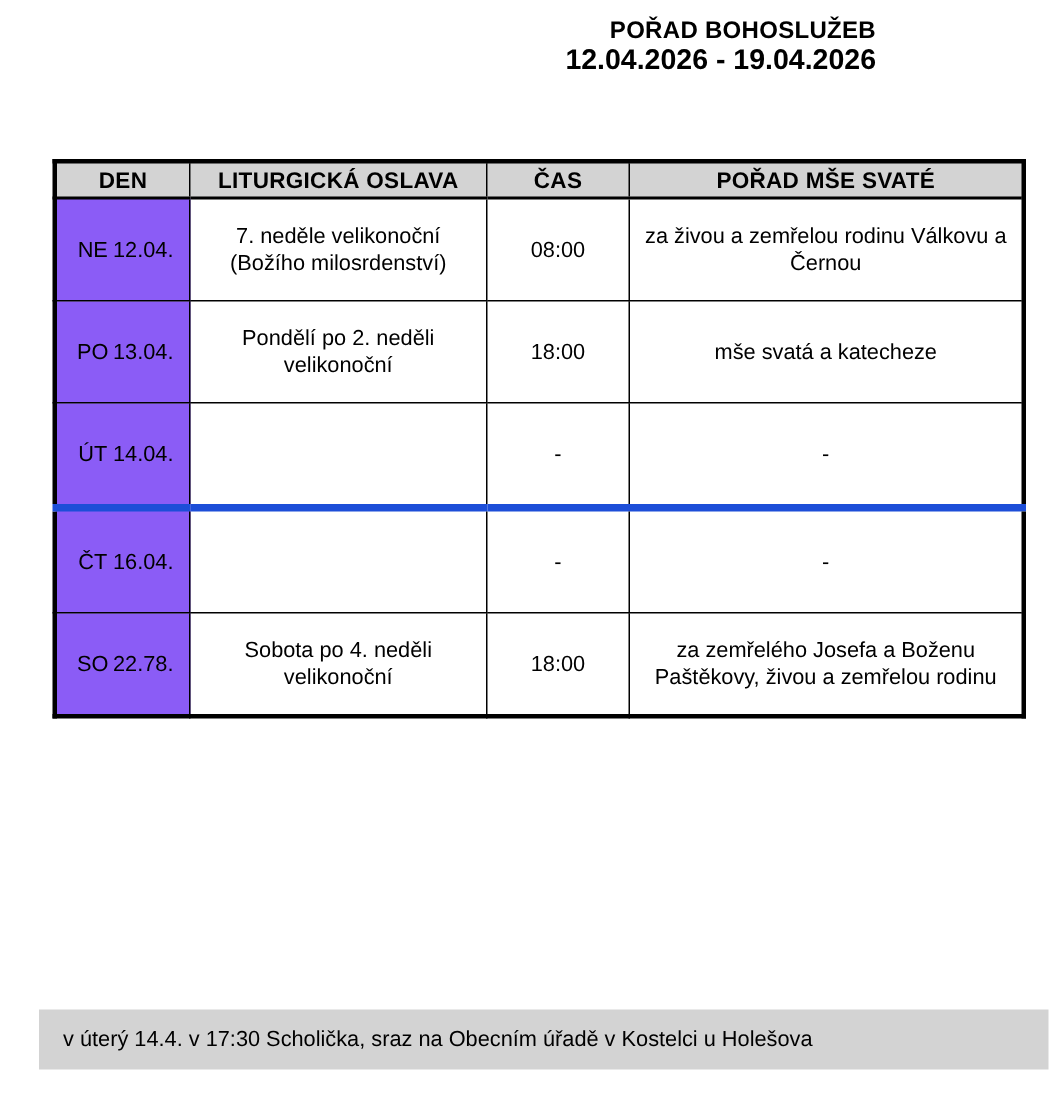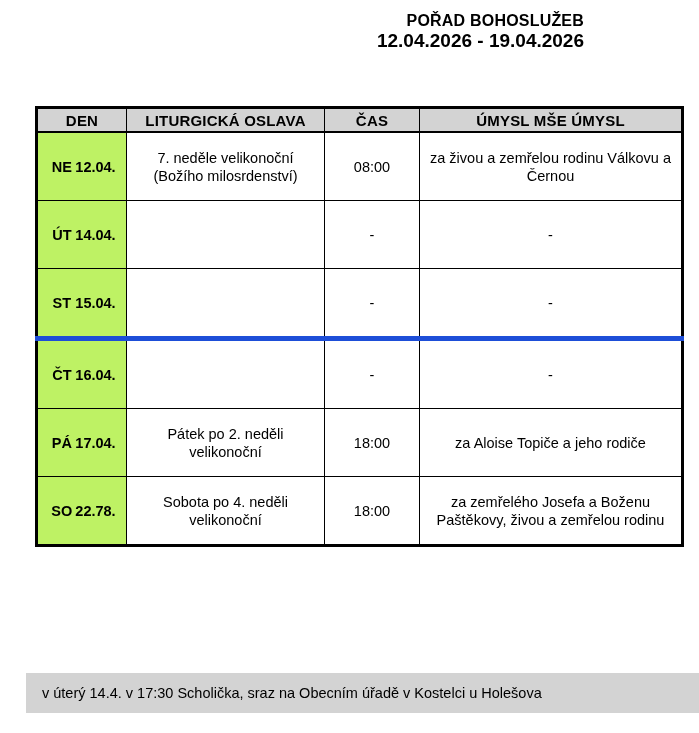--- a/index.html
+++ b/index.html
@@ -70,22 +70,22 @@
   table.schedule td {
     border: 1px solid #000000;
     height: 67px;
     font-size: 14.5px;
     text-align: center;
     vertical-align: middle;
     padding: 0 4px;
     line-height: 18px;
   }
   td.day-cell {
-    background: #bef264;
-    font-weight: bold;
+    background: #8b5cf6;
+    font-weight: normal;
     font-size: 15px;
     text-align: left;
     padding: 0 0 0 8px;
     white-space: nowrap;
   }
   td.day-cell .day-abbr {
     display: inline-block;
     min-width: 27px;
   }
   tr.page-break-row td {
@@ -121,53 +121,47 @@
       <col class="c-day">
         <col class="c-lit">
         <col class="c-time">
         <col class="c-int">
     </colgroup>
     <thead>
       <tr>
         <th>DEN</th>
         <th>LITURGICKÁ OSLAVA</th>
         <th>ČAS</th>
-        <th>ÚMYSL MŠE ÚMYSL</th>
+        <th>POŘAD MŠE SVATÉ</th>
       </tr>
     </thead>
     <tbody>
       <tr>
         <td class="day-cell"><span class="day-abbr">NE</span><span>12.04.</span></td>
         <td>7. neděle velikonoční (Božího milosrdenství)</td>
         <td>08:00</td>
         <td>za živou a zemřelou rodinu Válkovu a Černou</td>
       </tr>
       <tr>
-        <td class="day-cell"><span class="day-abbr">ÚT</span><span>14.04.</span></td>
-        <td></td>
-        <td>-</td>
-        <td>-</td>
+        <td class="day-cell"><span class="day-abbr">PO</span><span>13.04.</span></td>
+        <td>Pondělí po 2. neděli velikonoční</td>
+        <td>18:00</td>
+        <td>mše svatá a katecheze</td>
       </tr>
       <tr>
-        <td class="day-cell"><span class="day-abbr">ST</span><span>15.04.</span></td>
+        <td class="day-cell"><span class="day-abbr">ÚT</span><span>14.04.</span></td>
         <td></td>
         <td>-</td>
         <td>-</td>
       </tr>
       <tr class="page-break-row">
         <td class="day-cell"><span class="day-abbr">ČT</span><span>16.04.</span></td>
         <td></td>
         <td>-</td>
         <td>-</td>
-      </tr>
-      <tr>
-        <td class="day-cell"><span class="day-abbr">PÁ</span><span>17.04.</span></td>
-        <td>Pátek po 2. neděli velikonoční</td>
-        <td>18:00</td>
-        <td>za Aloise Topiče a jeho rodiče</td>
       </tr>
       <tr>
         <td class="day-cell"><span class="day-abbr">SO</span><span>22.78.</span></td>
         <td>Sobota po 4. neděli velikonoční</td>
         <td>18:00</td>
         <td>za zemřelého Josefa a Boženu Paštěkovy, živou a zemřelou rodinu</td>
       </tr>
     </tbody>
   </table>
 </div>

